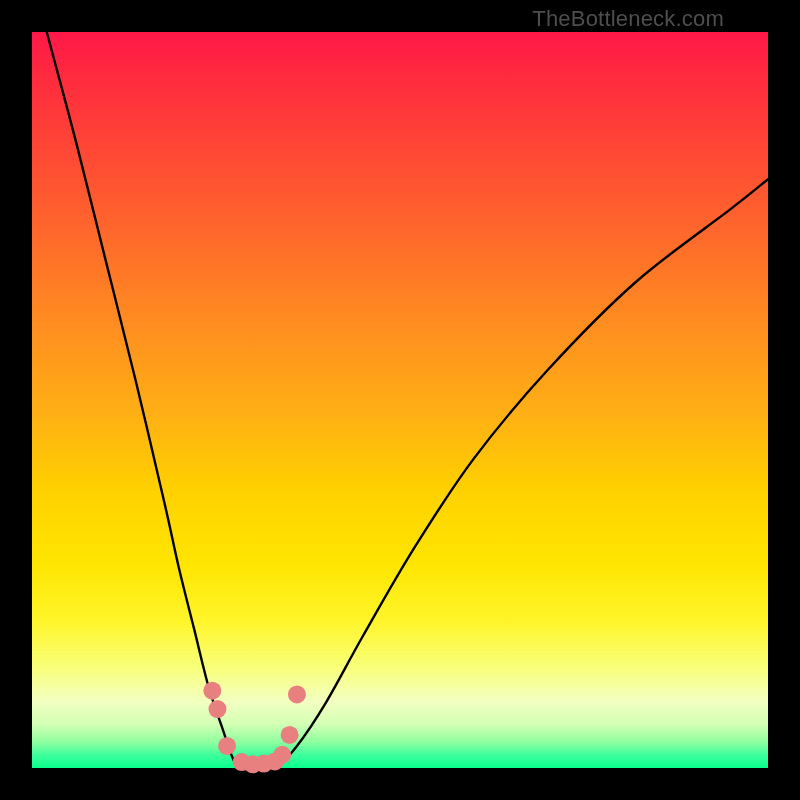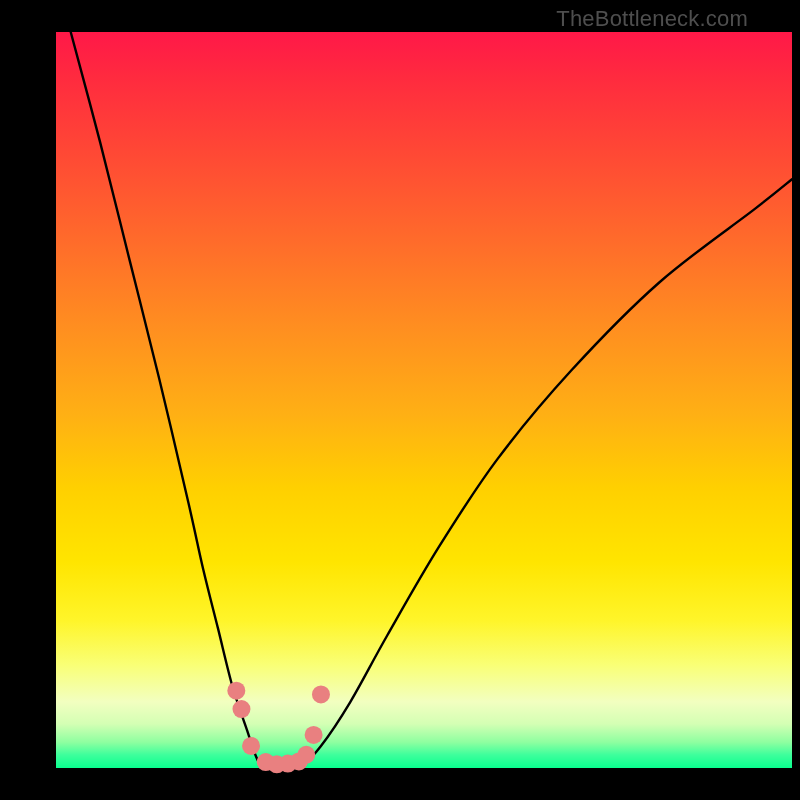--- a/index.html
+++ b/index.html
@@ -11,21 +11,20 @@
     overflow: hidden;
     font-family: Arial, Helvetica, sans-serif;
   }
   .frame {
     position: absolute;
     top: 0;
     left: 0;
     width: 736px;
     height: 800px;
     background: #000;
-    margin-left: 24px;
   }
   .plot-area {
     position: absolute;
     top: 32px;
     left: 32px;
     width: 736px;
     height: 736px;
     
     background: linear-gradient(
       to bottom,

